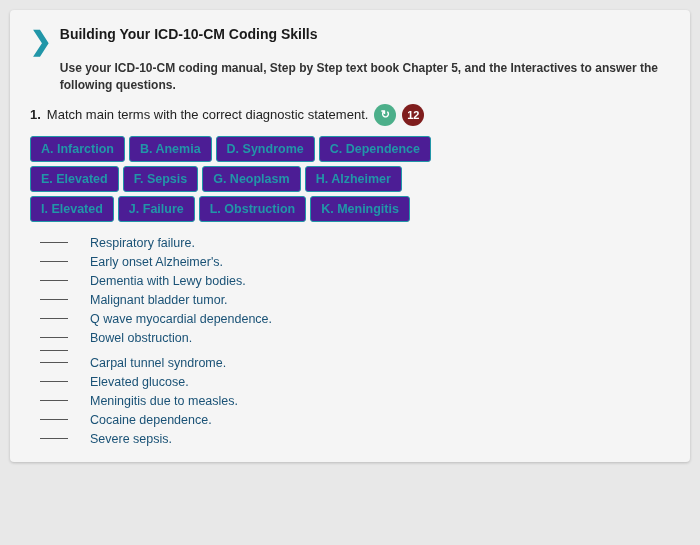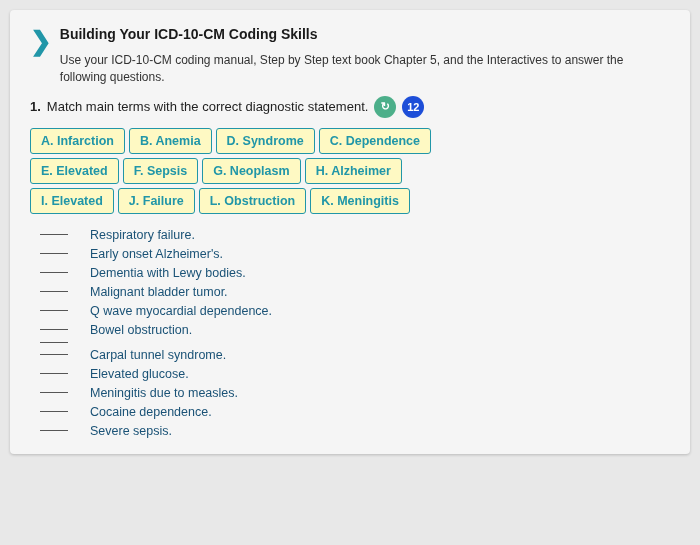--- a/index.html
+++ b/index.html
@@ -36,22 +36,23 @@
       flex-shrink: 0;
     }
     .header-text .title {
       font-size: 14px;
       font-weight: bold;
       color: #1a1a1a;
     }
     .header-text .subtitle {
       font-size: 12px;
       color: #333;
-      margin-top: 10px;
+      margin-top: 18px;
       line-height: 1.4;
+      font-weight: bold;
     }
     .question-header {
       font-size: 13px;
       color: #222;
       margin-bottom: 10px;
       display: flex;
       align-items: center;
       gap: 6px;
     }
     .question-number {
@@ -69,38 +70,38 @@
       font-size: 11px;
       font-weight: bold;
     }
     .badge {
       display: inline-flex;
       align-items: center;
       justify-content: center;
       width: 22px;
       height: 22px;
       border-radius: 50%;
-      background: #1d4ed8;
+      background: #7f1d1d;
       color: white;
       font-size: 11px;
       font-weight: bold;
     }
     .terms-grid {
       display: flex;
       flex-direction: column;
       gap: 4px;
       margin-bottom: 14px;
     }
     .terms-row {
       display: flex;
       gap: 4px;
     }
     .term-btn {
       border: 1.5px solid #2196a8;
-      background: #fef9c3;
+      background: #4c1d95;
       color: #2196a8;
       font-size: 12.5px;
       font-weight: bold;
       padding: 5px 10px;
       cursor: pointer;
       border-radius: 3px;
       white-space: nowrap;
     }
     .questions-list {
       display: flex;

